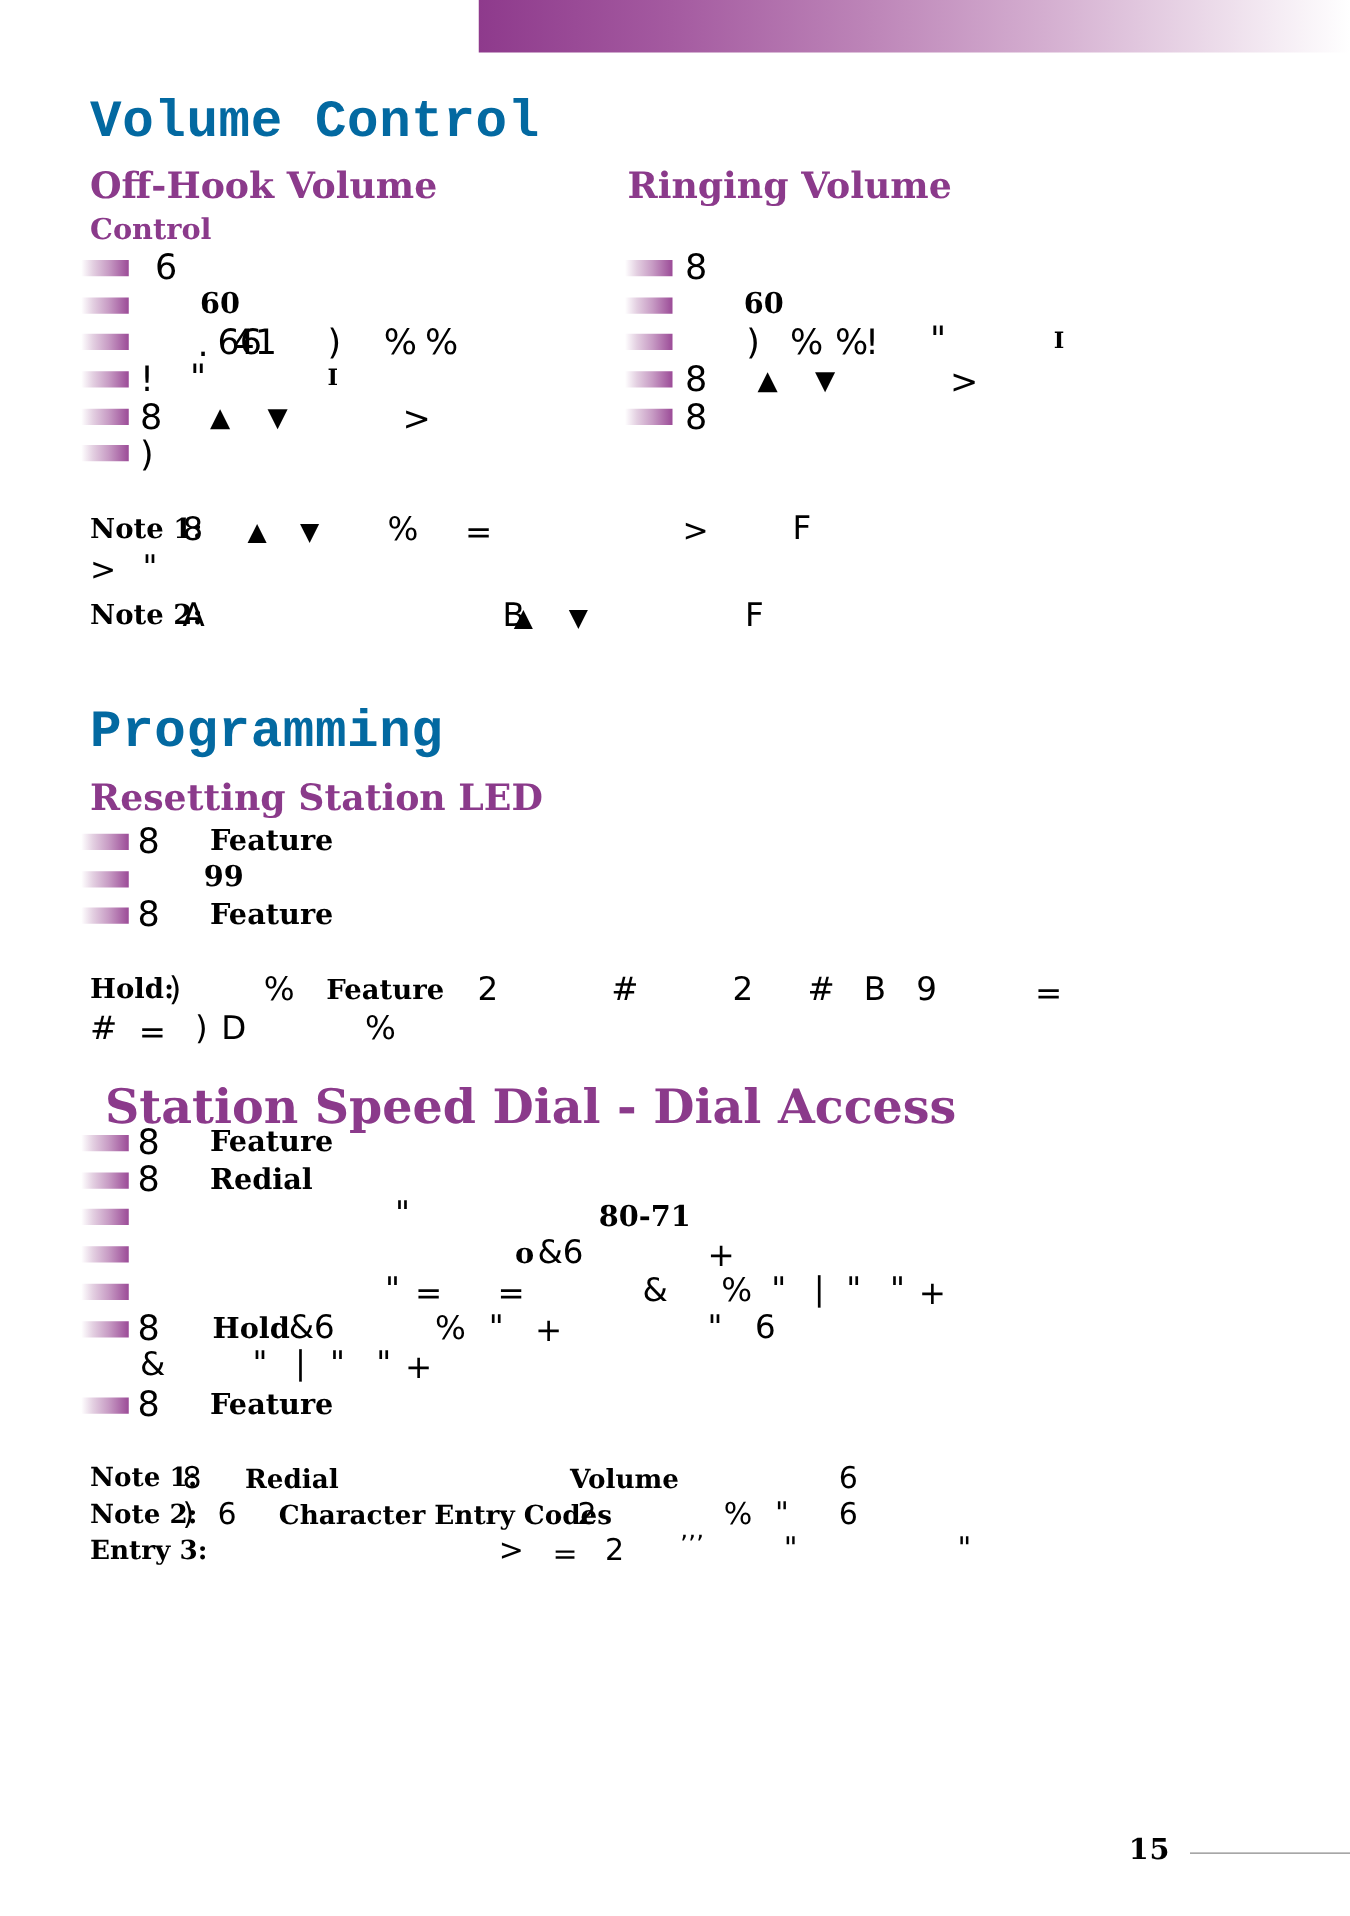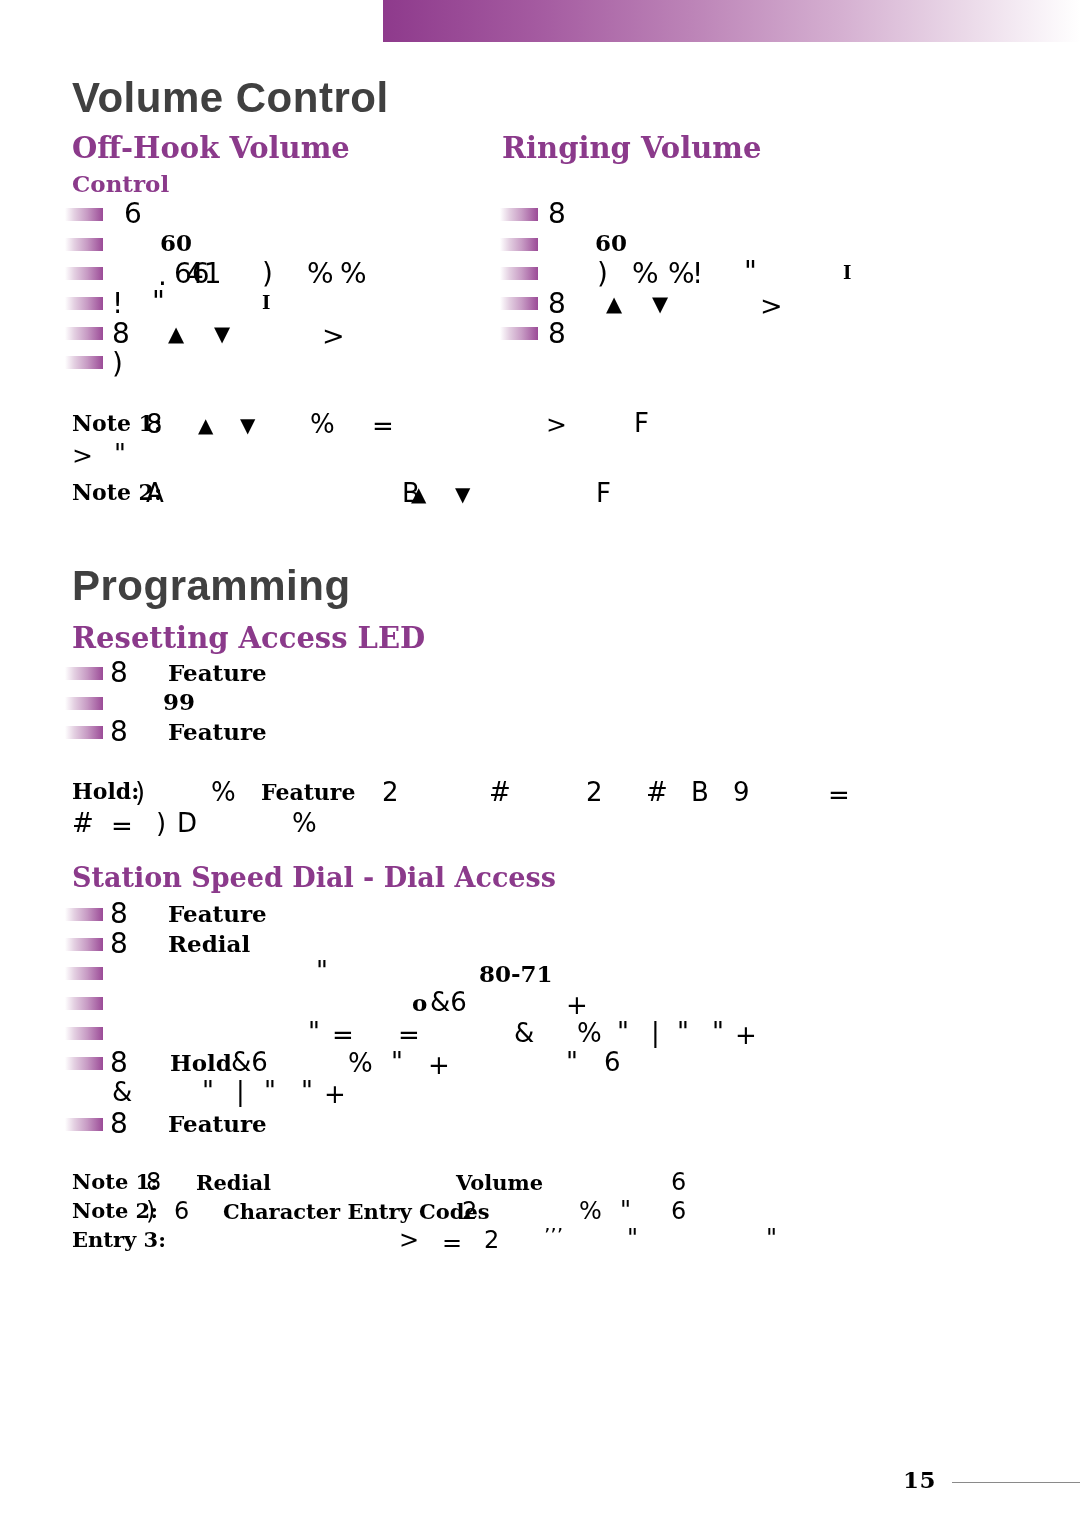--- a/index.html
+++ b/index.html
@@ -22,22 +22,22 @@
     left: 383px;
     top: 0px;
     width: 697px;
     height: 42px;
     background: linear-gradient(to right, #8E3A8C 0%, #A45AA0 22%, #BD85B8 45%, #D4AED0 65%, #EBDAE9 84%, #FFFFFF 100%);
   }
 
   
   .h1 {
     position: absolute;
-    color: #404040;
-    font-family: Liberation Sans, sans-serif;
+    color: #0369a1;
+    font-family: Liberation Mono, monospace;
     font-weight: bold;
     letter-spacing: 0.5px;
     white-space: nowrap;
   }
   .h2 {
     position: absolute;
     color: #8B3A8B;
     font-family: "DejaVu Serif", "Liberation Serif", serif;
     font-weight: bold;
     white-space: nowrap;
@@ -115,25 +115,25 @@
 
   <div class="h3" style="left:72px; top:170px; font-size:23px;">Control</div>
 
   <div class="h2" style="left:502px; top:131px; font-size:29px;">Ringing Volume</div>
 
   <div class="gs" style="left:72px; top:412px; font-size:22px;">Note 1:</div>
   <div class="gs" style="left:72px; top:481px; font-size:22px;">Note 2:</div>
 
   <div class="h1" style="left:72px; top:562px; font-size:42px;">Programming</div>
 
-  <div class="h2" style="left:72px; top:621px; font-size:29px;">Resetting Access LED</div>
+  <div class="h2" style="left:72px; top:621px; font-size:29px;">Resetting Station LED</div>
 
   <div class="gs" style="left:72px; top:780px; font-size:22px;">Hold:</div>
 
-  <div class="h2" style="left:72px; top:862px; font-size:27px;">Station Speed Dial - Dial Access</div>
+  <div class="h2" style="left:84px; top:862px; font-size:38px;">Station Speed Dial - Dial Access</div>
 
   <div class="gs" style="left:72px; top:1171px; font-size:21px;">Note 1:</div>
   <div class="gs" style="left:72px; top:1200px; font-size:21px;">Note 2:</div>
   <div class="gs" style="left:72px; top:1229px; font-size:21px;">Entry 3:</div>
 
   <div id="bullet-layer">
       <div class="bullet" style="left: 65px; top: 208px;"></div>
       <div class="bullet" style="left: 65px; top: 238px;"></div>
       <div class="bullet" style="left: 65px; top: 267px;"></div>
       <div class="bullet" style="left: 65px; top: 297px;"></div>

